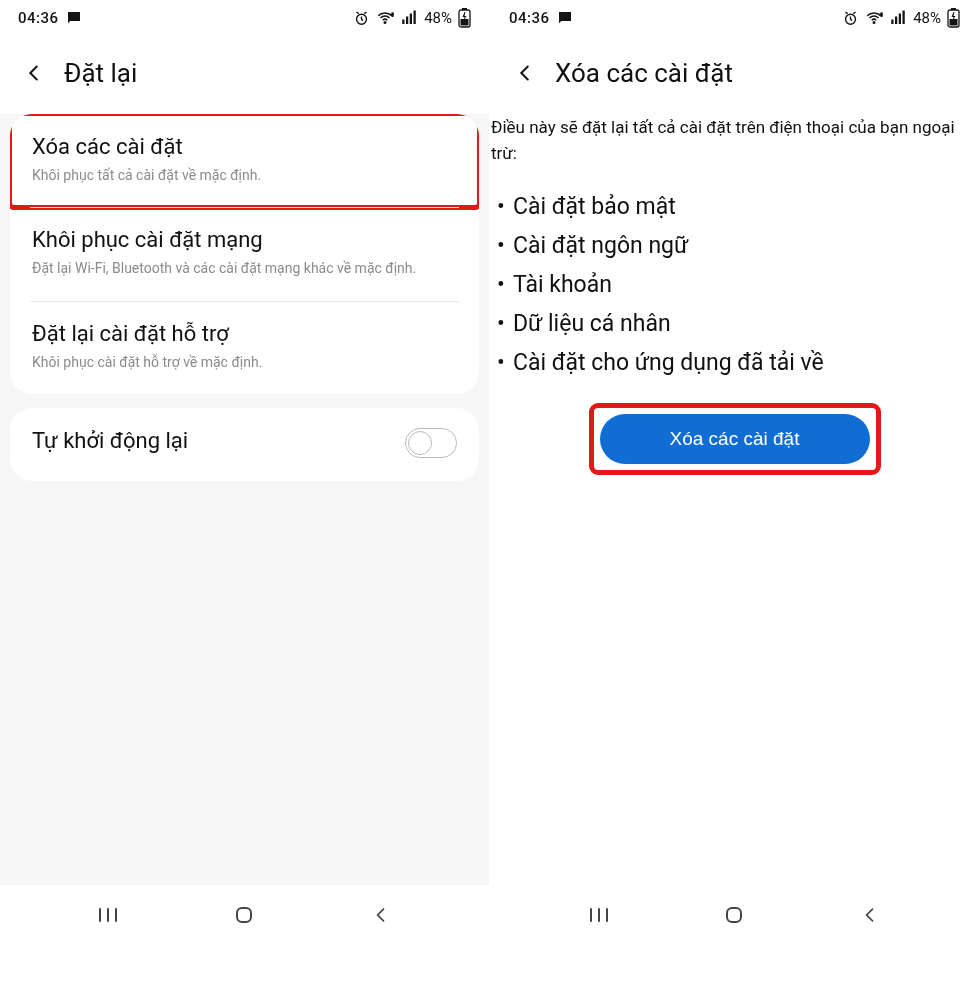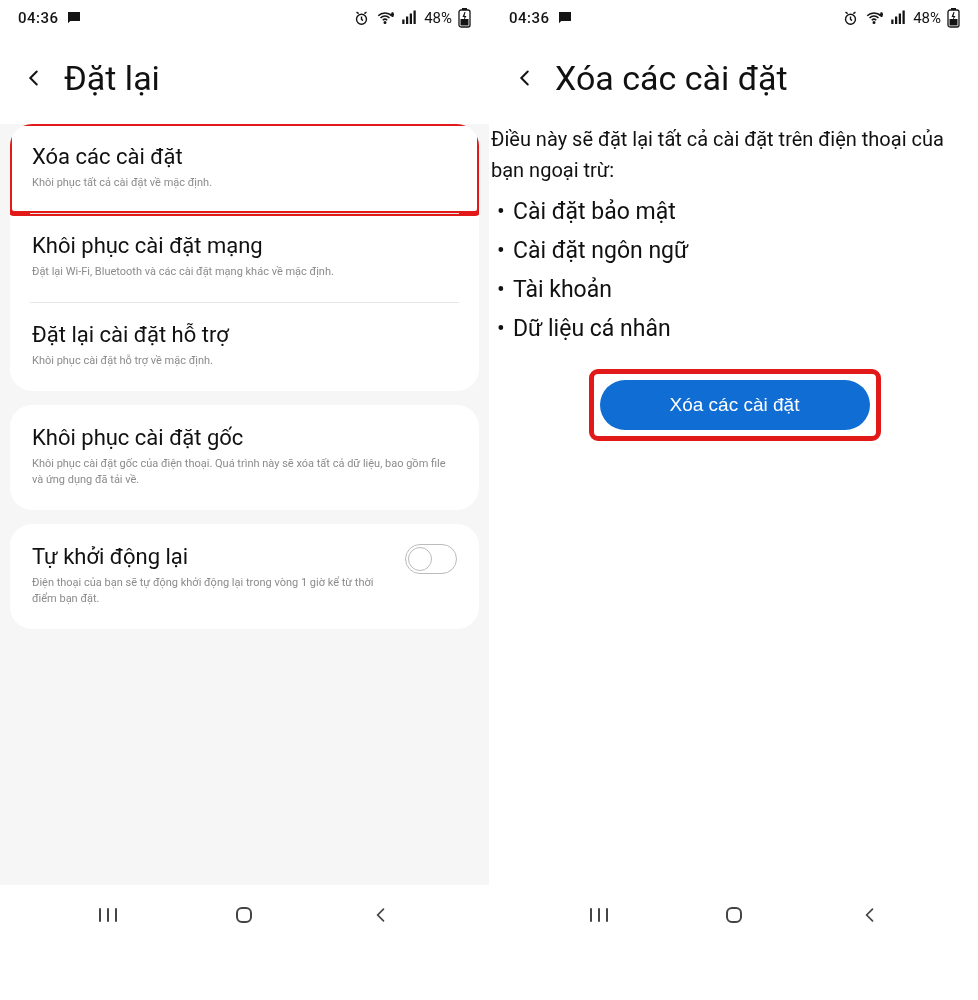--- a/index.html
+++ b/index.html
@@ -38,21 +38,21 @@
 
   
   .header {
     background: #fff;
     display: flex;
     align-items: center;
     padding: 22px 22px 26px 22px;
     gap: 18px;
   }
   .back-btn { width: 24px; height: 24px; display: flex; align-items: center; justify-content: center; }
-  .header-title { font-size: 34px; color: #111; font-weight: 400; }
+  .header-title { font-size: 26px; color: #111; font-weight: 400; }
 
   
   .content { flex: 1; padding: 0 10px; overflow: hidden; }
   .card {
     background: #fff;
     border-radius: 22px;
     margin-bottom: 14px;
     overflow: hidden;
   }
   .item {
@@ -60,21 +60,21 @@
     position: relative;
   }
   .item + .item::before {
     content: "";
     position: absolute;
     top: 0; left: 20px; right: 20px;
     height: 1px;
     background: #e7e7e7;
   }
   .item-title { font-size: 22px; color: #111; margin-bottom: 6px; font-weight: 400; }
-  .item-desc { font-size: 11px; color: #8b8b8b; line-height: 1.45; }
+  .item-desc { font-size: 14px; color: #8b8b8b; line-height: 1.45; }
   .item-row { display: flex; align-items: flex-start; justify-content: space-between; gap: 14px; }
   .item-row .item-text { flex: 1; }
 
   .toggle {
     width: 52px; height: 30px;
     border: 1.5px solid #bbb;
     border-radius: 15px;
     position: relative;
     background: #fff;
     flex-shrink: 0;
@@ -100,21 +100,21 @@
     display: inline-block;
     border-radius: 4px;
   }
 
   
   .detail-body {
     flex: 1;
     padding: 20px 26px;
     background: #fff;
   }
-  .detail-intro { font-size: 20px; color: #111; line-height: 1.55; margin-bottom: 6px; }
+  .detail-intro { font-size: 17px; color: #111; line-height: 1.55; margin-bottom: 20px; }
   .bullet-list { list-style: none; padding-left: 22px; }
   .bullet-list li {
     font-size: 23px;
     color: #111;
     line-height: 1.7;
     position: relative;
   }
   .bullet-list li::before {
     content: "•";
     position: absolute;
@@ -214,32 +214,25 @@
       <div class="item">
         <div class="item-title">Khôi phục cài đặt mạng</div>
         <div class="item-desc">Đặt lại Wi-Fi, Bluetooth và các cài đặt mạng khác về mặc định.</div>
       </div>
       <div class="item">
         <div class="item-title">Đặt lại cài đặt hỗ trợ</div>
         <div class="item-desc">Khôi phục cài đặt hỗ trợ về mặc định.</div>
       </div>
     </div>
 
-    <div class="card">
-      <div class="item">
-        <div class="item-title">Khôi phục cài đặt gốc</div>
-        <div class="item-desc">Khôi phục cài đặt gốc của điện thoại. Quá trình này sẽ xóa tất cả dữ liệu, bao gồm file và ứng dụng đã tải về.</div>
-      </div>
-    </div>
 
     <div class="card">
       <div class="item item-row">
         <div class="item-text">
           <div class="item-title">Tự khởi động lại</div>
-          <div class="item-desc">Điện thoại của bạn sẽ tự động khởi động lại trong vòng 1 giờ kể từ thời điểm bạn đặt.</div>
         </div>
         <div class="toggle"></div>
       </div>
     </div>
   </div>
 
   <div class="navbar">
     <div class="nav-btn">
       <svg width="24" height="20" viewBox="0 0 24 20" stroke="#444" stroke-width="2" stroke-linecap="round">
           <line x1="4" y1="4" x2="4" y2="16"></line>
@@ -313,20 +306,21 @@
     <div class="header-title">Xóa các cài đặt</div>
   </div>
 
   <div class="content detail-body">
     <p class="detail-intro">Điều này sẽ đặt lại tất cả cài đặt trên điện thoại của bạn ngoại trừ:</p>
     <ul class="bullet-list">
       <li>Cài đặt bảo mật</li>
       <li>Cài đặt ngôn ngữ</li>
       <li>Tài khoản</li>
       <li>Dữ liệu cá nhân</li>
+      <li>Cài đặt cho ứng dụng đã tải về</li>
     </ul>
     <div class="action-wrap">
       <span class="highlight-inner">
         <button class="primary-btn">Xóa các cài đặt</button>
       </span>
     </div>
   </div>
 
   <div class="navbar">
     <div class="nav-btn">

